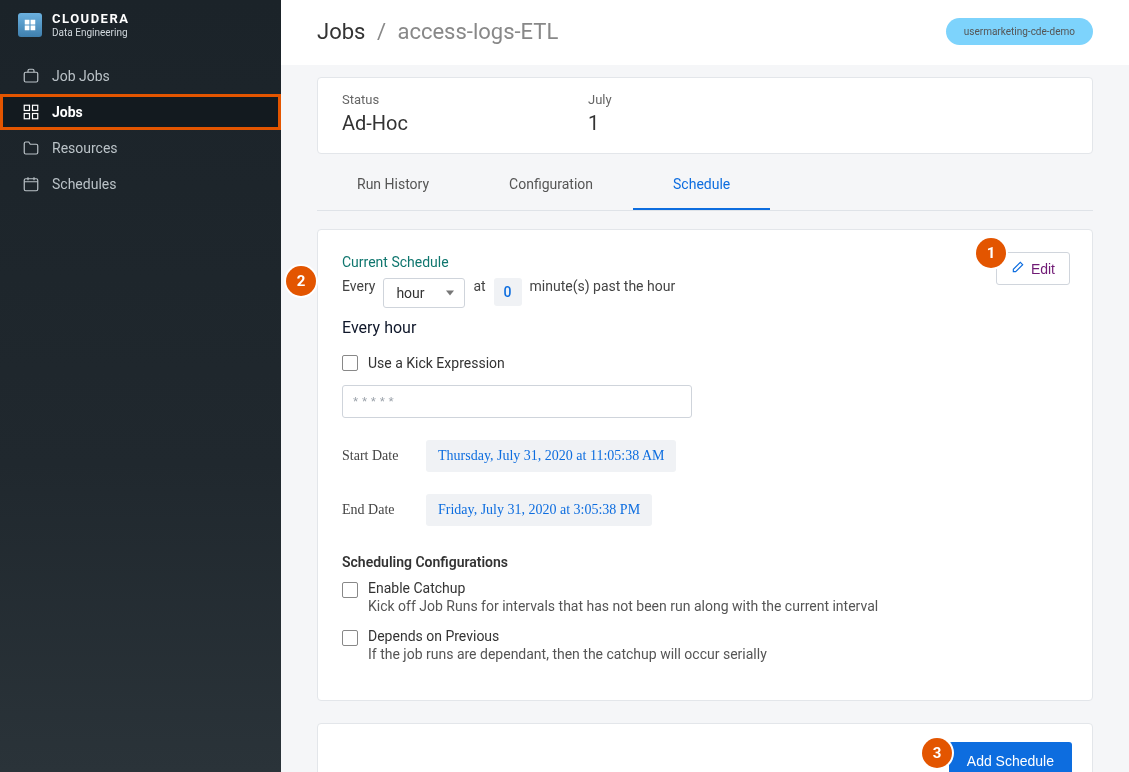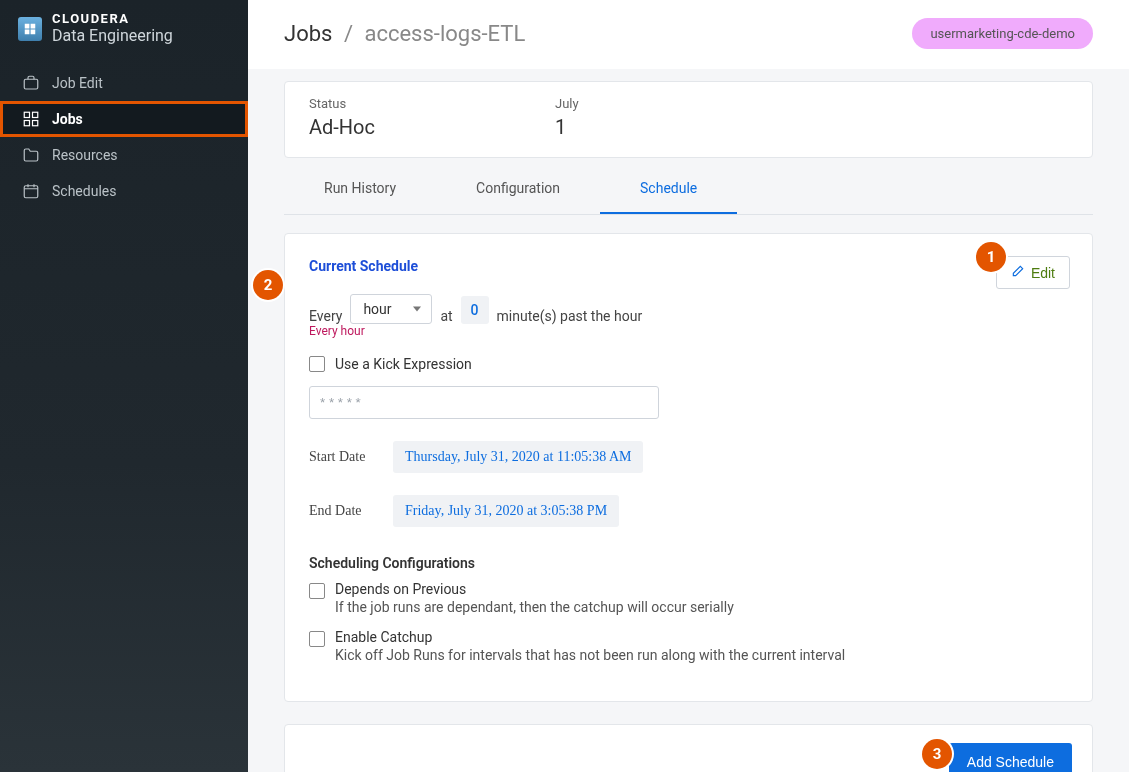--- a/index.html
+++ b/index.html
@@ -1,56 +1,56 @@
 <!DOCTYPE html>
 <html><head>
 <meta charset="utf-8">
 <style>
   * { box-sizing: border-box; margin: 0; padding: 0; }
   body { font-family: -apple-system, BlinkMacSystemFont, "Segoe UI", Roboto, Helvetica, Arial, sans-serif; font-size: 14px; color: #333; background: #f4f5f7; width: 1129px; height: 772px; overflow: hidden; }
   .layout { display: flex; height: 100%; }
   
-  .sidebar { width: 248px; background: linear-gradient(180deg, #1b2329 0%, #20282e 60%, #2a3339 100%); color: #d5d9dc; display: flex; flex-direction: column; }
+  .sidebar { width: 281px; background: linear-gradient(180deg, #1b2329 0%, #20282e 60%, #2a3339 100%); color: #d5d9dc; display: flex; flex-direction: column; }
   .brand { display: flex; align-items: center; gap: 10px; padding: 12px 18px 14px; }
   .brand-logo { width: 24px; height: 24px; background: linear-gradient(180deg, #6bb1e0, #3f7fad); border-radius: 3px; display:flex; align-items:center; justify-content:center; }
   .brand-logo svg { width: 14px; height: 14px; fill: #fff; }
   .brand-text { line-height: 1.15; }
   .brand-top { font-size: 13px; font-weight: 700; letter-spacing: 1.5px; color: #fff; }
-  .brand-bot { font-size: 16px; color: #cfd6db; }
+  .brand-bot { font-size: 10px; color: #cfd6db; }
   .nav { margin-top: 6px; }
   .nav-item { display: flex; align-items: center; gap: 12px; padding: 9px 22px; color: #bac2c7; cursor: pointer; font-size: 14px; }
   .nav-item .icon { width: 18px; height: 18px; display:flex; align-items:center; justify-content:center; }
   .nav-item .icon svg { width: 18px; height: 18px; stroke: #bac2c7; fill: none; stroke-width: 1.6; }
   .nav-item.active { background: #131a1f; color: #fff; font-weight: 700; outline: 3px solid #e35500; outline-offset: -3px; }
   .nav-item.active .icon svg { stroke: #fff; }
   
   .main { flex: 1; background: #fff; display: flex; flex-direction: column; overflow-y: auto; }
   .topbar { display:flex; align-items:center; justify-content: space-between; padding: 18px 36px 20px; }
   .crumbs { font-size: 22px; color: #333; }
   .crumbs .sep { color: #888; margin: 0 6px; }
   .crumbs .sub { color: #888; }
-  .user-pill { background: #f0abfc; border-radius: 18px; padding: 8px 18px; color: #555; font-size: 13px; }
+  .user-pill { background: #7dd3fc; border-radius: 18px; padding: 8px 18px; color: #555; font-size: 10px; }
   .content { background: #f5f6f8; flex: 1; padding: 0 36px 24px; }
   .card { background: #fff; border: 1px solid #e3e6ea; border-radius: 4px; }
   .summary-card { margin-top: 12px; padding: 14px 24px 18px; display: flex; gap: 180px; }
   .sum-label { font-size: 13px; color: #666; margin-bottom: 4px; }
   .sum-value { font-size: 20px; color: #333; }
   .tabs { display: flex; border-bottom: 1px solid #dfe3e8; margin-top: 6px; }
   .tab { padding: 16px 40px; color: #555; cursor: pointer; font-size: 14px; border-bottom: 2px solid transparent; }
   .tab.active { color: #0d6ddf; border-bottom: 2px solid #0d6ddf; }
   .sched-card { margin-top: 18px; padding: 24px; position: relative; }
-  .sched-title { font-weight: 700; font-size: 14px; color: #1d4ed8; margin-bottom: 20px; }
-  .edit-btn { position: absolute; top: 22px; right: 22px; display: inline-flex; align-items: center; gap: 6px; border: 1px solid #d0d5dc; background: #fff; padding: 7px 14px; border-radius: 3px; color: #4d7c0f; cursor: pointer; font-size: 14px; }
+  .sched-title { font-weight: 400; font-size: 14px; color: #0f766e; margin-bottom: 8px; }
+  .edit-btn { position: absolute; top: 22px; right: 22px; display: inline-flex; align-items: center; gap: 6px; border: 1px solid #d0d5dc; background: #fff; padding: 7px 14px; border-radius: 3px; color: #701a75; cursor: pointer; font-size: 14px; }
   .edit-btn svg { width: 14px; height: 14px; stroke: #0d6ddf; fill: none; stroke-width: 2; }
-  .row { display: flex; align-items: flex-end; gap: 8px; }
+  .row { display: flex; align-items: flex-start; gap: 8px; margin-bottom: 10px; }
   .row .label { color: #444; }
   .select-like { border: 1px solid #cfd4db; border-radius: 3px; padding: 6px 28px 6px 12px; position: relative; min-width: 82px; color: #333; cursor: pointer; }
   .select-like::after { content: ""; position: absolute; right: 10px; top: 50%; width: 0; height: 0; border-left: 4px solid transparent; border-right: 4px solid transparent; border-top: 5px solid #777; transform: translateY(-50%); }
   .minute-box { background: #f0f2f5; padding: 6px 10px; border-radius: 3px; color: #0d6ddf; font-weight: 500; min-width: 22px; text-align: center; }
-  .hint { font-size: 12px; color: #be185d; margin-bottom: 18px; }
+  .hint { font-size: 16px; color: #0f172a; margin-bottom: 18px; }
   .check-row { display: flex; align-items: center; gap: 10px; margin-bottom: 8px; }
   .checkbox { width: 16px; height: 16px; border: 1.6px solid #888; border-radius: 2px; display:inline-block; flex-shrink:0; }
   .cron-input { margin-top: 6px; width: 350px; border: 1px solid #cfd4db; border-radius: 3px; padding: 8px 10px; color: #333; background:#fff; }
   .cron-input::placeholder { color: #9aa1a9; }
   .date-row { display: flex; align-items: center; gap: 12px; margin-top: 22px; font-family: Liberation Serif, serif; }
   .date-label { color: #444; min-width: 72px; }
   .date-pill { background: #f0f2f5; color: #0d6ddf; padding: 8px 12px; border-radius: 3px; cursor: pointer; }
   .section-title { font-weight: 600; font-size: 14px; color: #333; margin: 28px 0 10px; }
   .conf-row { display: flex; gap: 10px; align-items: flex-start; margin-bottom: 14px; }
   .conf-body .ttl { color: #333; }
@@ -79,21 +79,21 @@
       </div>
     </div>
     <nav class="nav">
       <div class="nav-item">
         <span class="icon">
           <svg viewBox="0 0 24 24">
               <rect x="3" y="7" width="18" height="13" rx="2"></rect>
               <path d="M8 7V5a2 2 0 0 1 2-2h4a2 2 0 0 1 2 2v2"></path>
             </svg>
         </span>
-        <span>Job Edit</span>
+        <span>Job Jobs</span>
       </div>
       <div class="nav-item active">
         <span class="icon">
           <svg viewBox="0 0 24 24">
               <rect x="3" y="3" width="7" height="7"></rect>
               <rect x="14" y="3" width="7" height="7"></rect>
               <rect x="3" y="14" width="7" height="7"></rect>
               <rect x="14" y="14" width="7" height="7"></rect>
             </svg>
         </span>
@@ -184,29 +184,29 @@
         <div class="date-row">
           <span class="date-label">End Date</span>
           <span class="date-pill">Friday, July 31, 2020 at 3:05:38 PM</span>
         </div>
 
         <div class="section-title">Scheduling Configurations</div>
 
         <div class="conf-row">
           <span class="checkbox" style="margin-top:2px"></span>
           <div class="conf-body">
-            <div class="ttl">Depends on Previous</div>
-            <div class="desc">If the job runs are dependant, then the catchup will occur serially</div>
+            <div class="ttl">Enable Catchup</div>
+            <div class="desc">Kick off Job Runs for intervals that has not been run along with the current interval</div>
           </div>
         </div>
         <div class="conf-row">
           <span class="checkbox" style="margin-top:2px"></span>
           <div class="conf-body">
-            <div class="ttl">Enable Catchup</div>
-            <div class="desc">Kick off Job Runs for intervals that has not been run along with the current interval</div>
+            <div class="ttl">Depends on Previous</div>
+            <div class="desc">If the job runs are dependant, then the catchup will occur serially</div>
           </div>
         </div>
       </div>
 
       <div class="action-bar">
         <div class="card action-card rel" style="flex:1">
           <div class="anno" style="top:14px; right:140px;">3</div>
           <div style="display:flex; justify-content:flex-end;">
             <button class="primary-btn">Add Schedule</button>
           </div>

